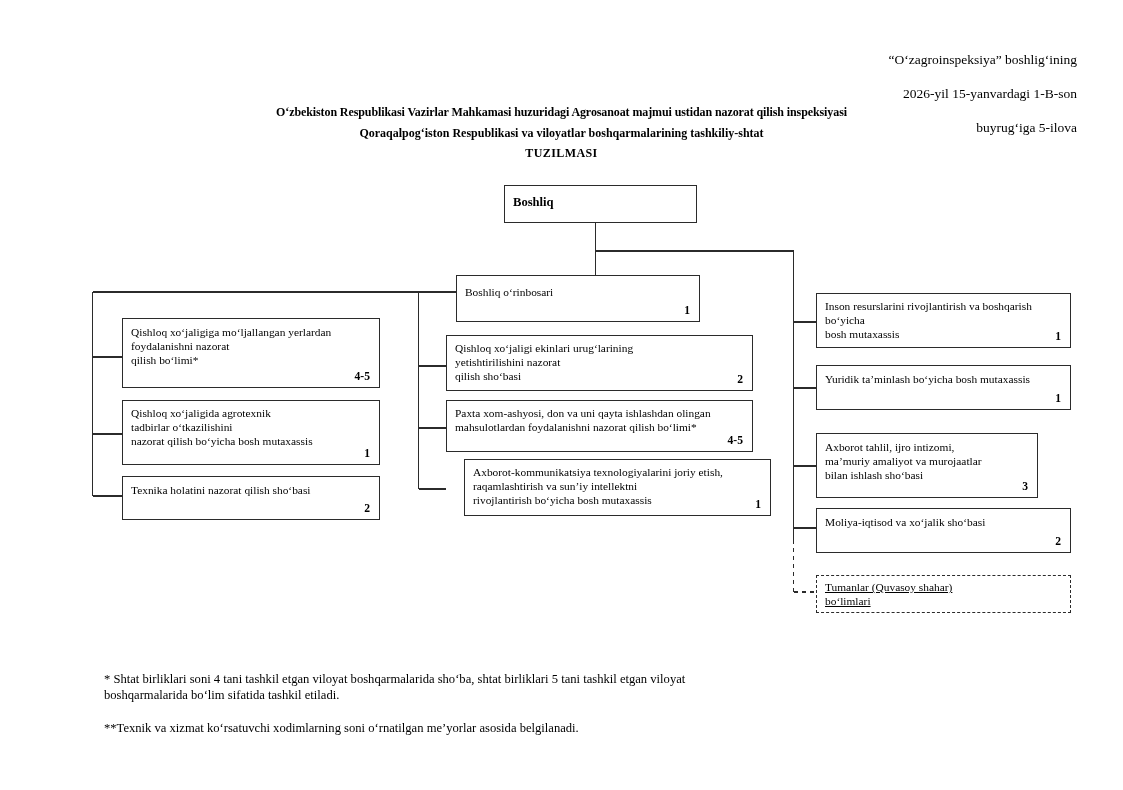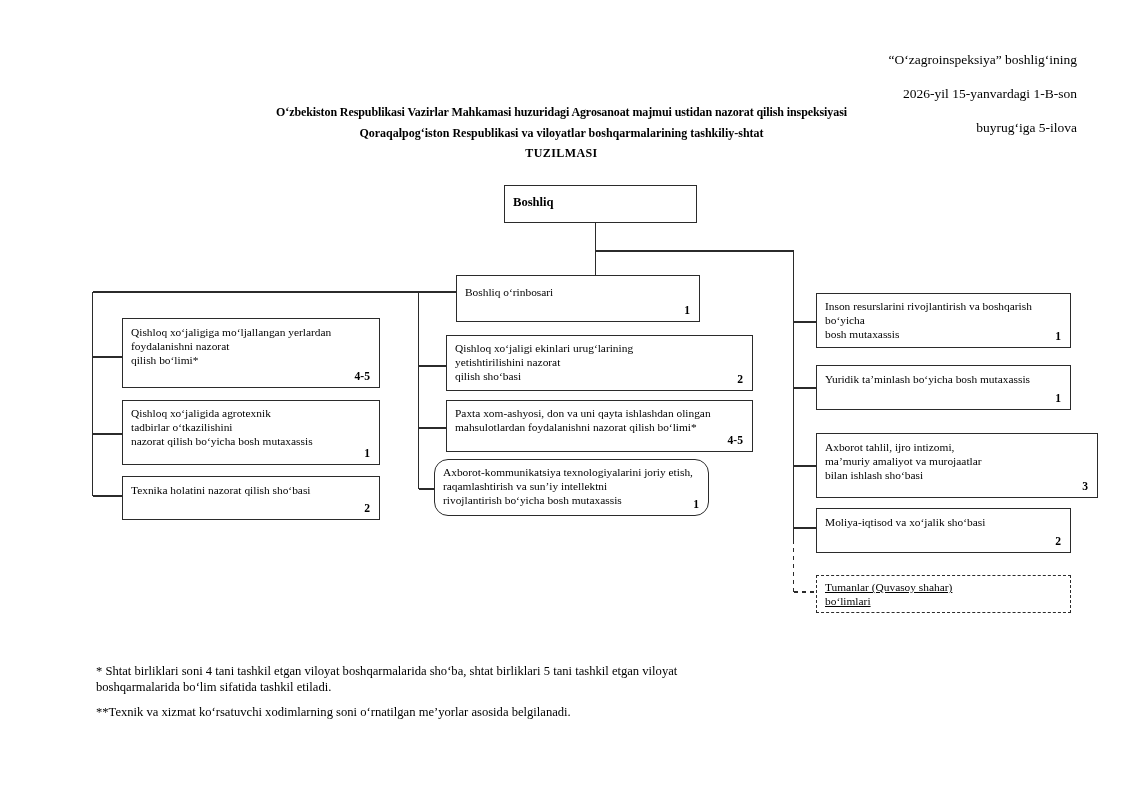--- a/index.html
+++ b/index.html
@@ -76,21 +76,21 @@
   .pt9{padding-top:9px !important;}
 
   
   .footnotes{
     position:absolute;
     left:88px; top:655px;
     width:660px;
     font-size:12.6px;
     line-height:16.4px;
   }
-  .footnotes p{margin:8px;}
+  .footnotes p{margin:16px;}
 </style>
 </head>
 <body>
 
 <div class="page">
 
   <div class="header-note">
     <div>“O‘zagroinspeksiya” boshlig‘ining</div>
     <div>2026-yil 15-yanvardagi 1-B-son</div>
     <div>buyrug‘iga 5-ilova</div>
@@ -172,39 +172,39 @@
 qilish sho‘basi</span>
     <span class="cnt">2</span>
   </div>
 
   <div class="node" style="left:446px;top:400px;width:307px;height:52px;">
     <span class="txt pt5">Paxta xom-ashyosi, don va uni qayta ishlashdan olingan
 mahsulotlardan foydalanishni nazorat qilish bo‘limi*</span>
     <span class="cnt">4-5</span>
   </div>
 
-  <div class="node" style="left:434px;top:459px;width:275px;height:57px;border-radius:14px;">
+  <div class="node" style="left:464px;top:459px;width:307px;height:57px;">
     <span class="txt pt5">Axborot-kommunikatsiya texnologiyalarini joriy etish,
 raqamlashtirish va sun’iy intellektni
 rivojlantirish bo‘yicha bosh mutaxassis</span>
     <span class="cnt">1</span>
   </div>
 
   <div class="node" style="left:816px;top:293px;width:255px;height:55px;">
     <span class="txt pt5">Inson resurslarini rivojlantirish va boshqarish bo‘yicha
 bosh mutaxassis</span>
     <span class="cnt">1</span>
   </div>
 
   <div class="node" style="left:816px;top:365px;width:255px;height:45px;">
     <span class="txt pt6">Yuridik ta’minlash bo‘yicha bosh mutaxassis</span>
     <span class="cnt">1</span>
   </div>
 
-  <div class="node" style="left:816px;top:433px;width:282px;height:65px;">
+  <div class="node" style="left:816px;top:433px;width:222px;height:65px;">
     <span class="txt pt6">Axborot tahlil, ijro intizomi,
 ma’muriy amaliyot va murojaatlar
 bilan ishlash sho‘basi</span>
     <span class="cnt">3</span>
   </div>
 
   <div class="node" style="left:816px;top:508px;width:255px;height:45px;">
     <span class="txt pt6">Moliya-iqtisod va xo‘jalik sho‘basi</span>
     <span class="cnt">2</span>
   </div>

